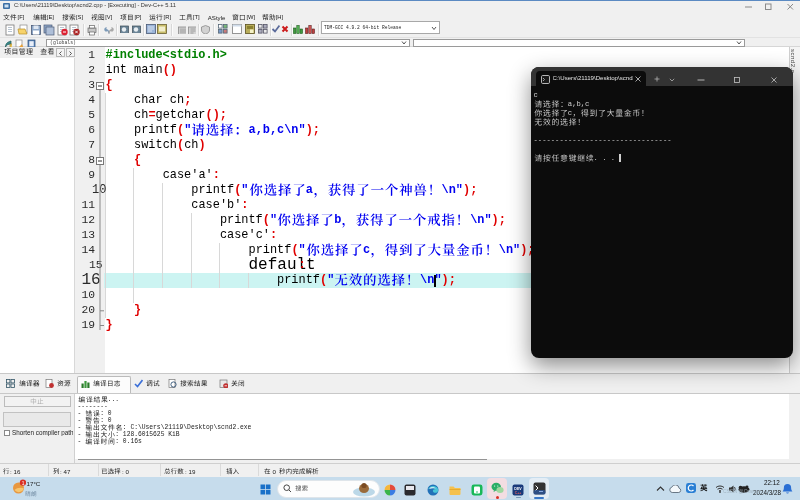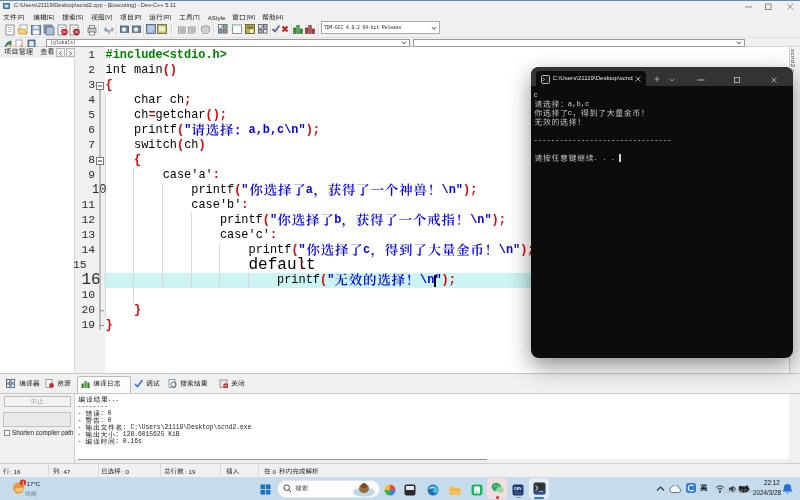--- a/index.html
+++ b/index.html
@@ -261,21 +261,21 @@
     <div class="abs mono" style="left:88.2px;top:109.0px;font-size:11.3px;color:#2a2a2a;white-space:pre;line-height:13px">5</div>
     <div class="abs mono" style="left:88.2px;top:124.0px;font-size:11.3px;color:#2a2a2a;white-space:pre;line-height:13px">6</div>
     <div class="abs mono" style="left:88.2px;top:139.0px;font-size:11.3px;color:#2a2a2a;white-space:pre;line-height:13px">7</div>
     <div class="abs mono" style="left:88.2px;top:154.0px;font-size:11.3px;color:#2a2a2a;white-space:pre;line-height:13px">8</div>
     <div class="abs mono" style="left:88.2px;top:169.0px;font-size:11.3px;color:#2a2a2a;white-space:pre;line-height:13px">9</div>
     <div class="abs mono" style="left:92px;top:184.0px;font-size:12px;color:#2a2a2a;white-space:pre;line-height:13px">10</div>
     <div class="abs mono" style="left:81.4px;top:199.0px;font-size:11.3px;color:#2a2a2a;white-space:pre;line-height:13px">11</div>
     <div class="abs mono" style="left:81.4px;top:214.0px;font-size:11.3px;color:#2a2a2a;white-space:pre;line-height:13px">12</div>
     <div class="abs mono" style="left:81.4px;top:229.0px;font-size:11.3px;color:#2a2a2a;white-space:pre;line-height:13px">13</div>
     <div class="abs mono" style="left:81.4px;top:244.0px;font-size:11.3px;color:#2a2a2a;white-space:pre;line-height:13px">14</div>
-    <div class="abs mono" style="left:73px;top:259.0px;font-size:11.3px;color:#2a2a2a;white-space:pre;line-height:13px">15</div>
+    <div class="abs mono" style="left:89px;top:259.0px;font-size:11.3px;color:#2a2a2a;white-space:pre;line-height:13px">15</div>
     <div class="abs mono" style="left:81.4px;top:274.0px;font-size:16px;color:#2a2a2a;white-space:pre;line-height:13px">16</div>
     <div class="abs mono" style="left:81.4px;top:289.0px;font-size:11.3px;color:#2a2a2a;white-space:pre;line-height:13px">10</div>
     <div class="abs mono" style="left:81.4px;top:304.0px;font-size:11.3px;color:#2a2a2a;white-space:pre;line-height:13px">20</div>
     <div class="abs mono" style="left:81.4px;top:319.0px;font-size:11.3px;color:#2a2a2a;white-space:pre;line-height:13px">19</div>
     <svg class="abs" style="left:96px;top:47px;" width="9" height="326" viewBox="0 0 9 326">
       <path d="M4 43v240" stroke="#888" stroke-width="1"></path>
       <path d="M4 263.8h4M4 278.5h4" stroke="#888" stroke-width="1"></path>
       <rect x="0.5" y="35.5" width="7" height="7" fill="#fff" stroke="#777" stroke-width="1"></rect>
       <path d="M2 39h4" stroke="#333" stroke-width="1"></path>
       <rect x="0.5" y="110.5" width="7" height="7" fill="#fff" stroke="#777" stroke-width="1"></rect>

